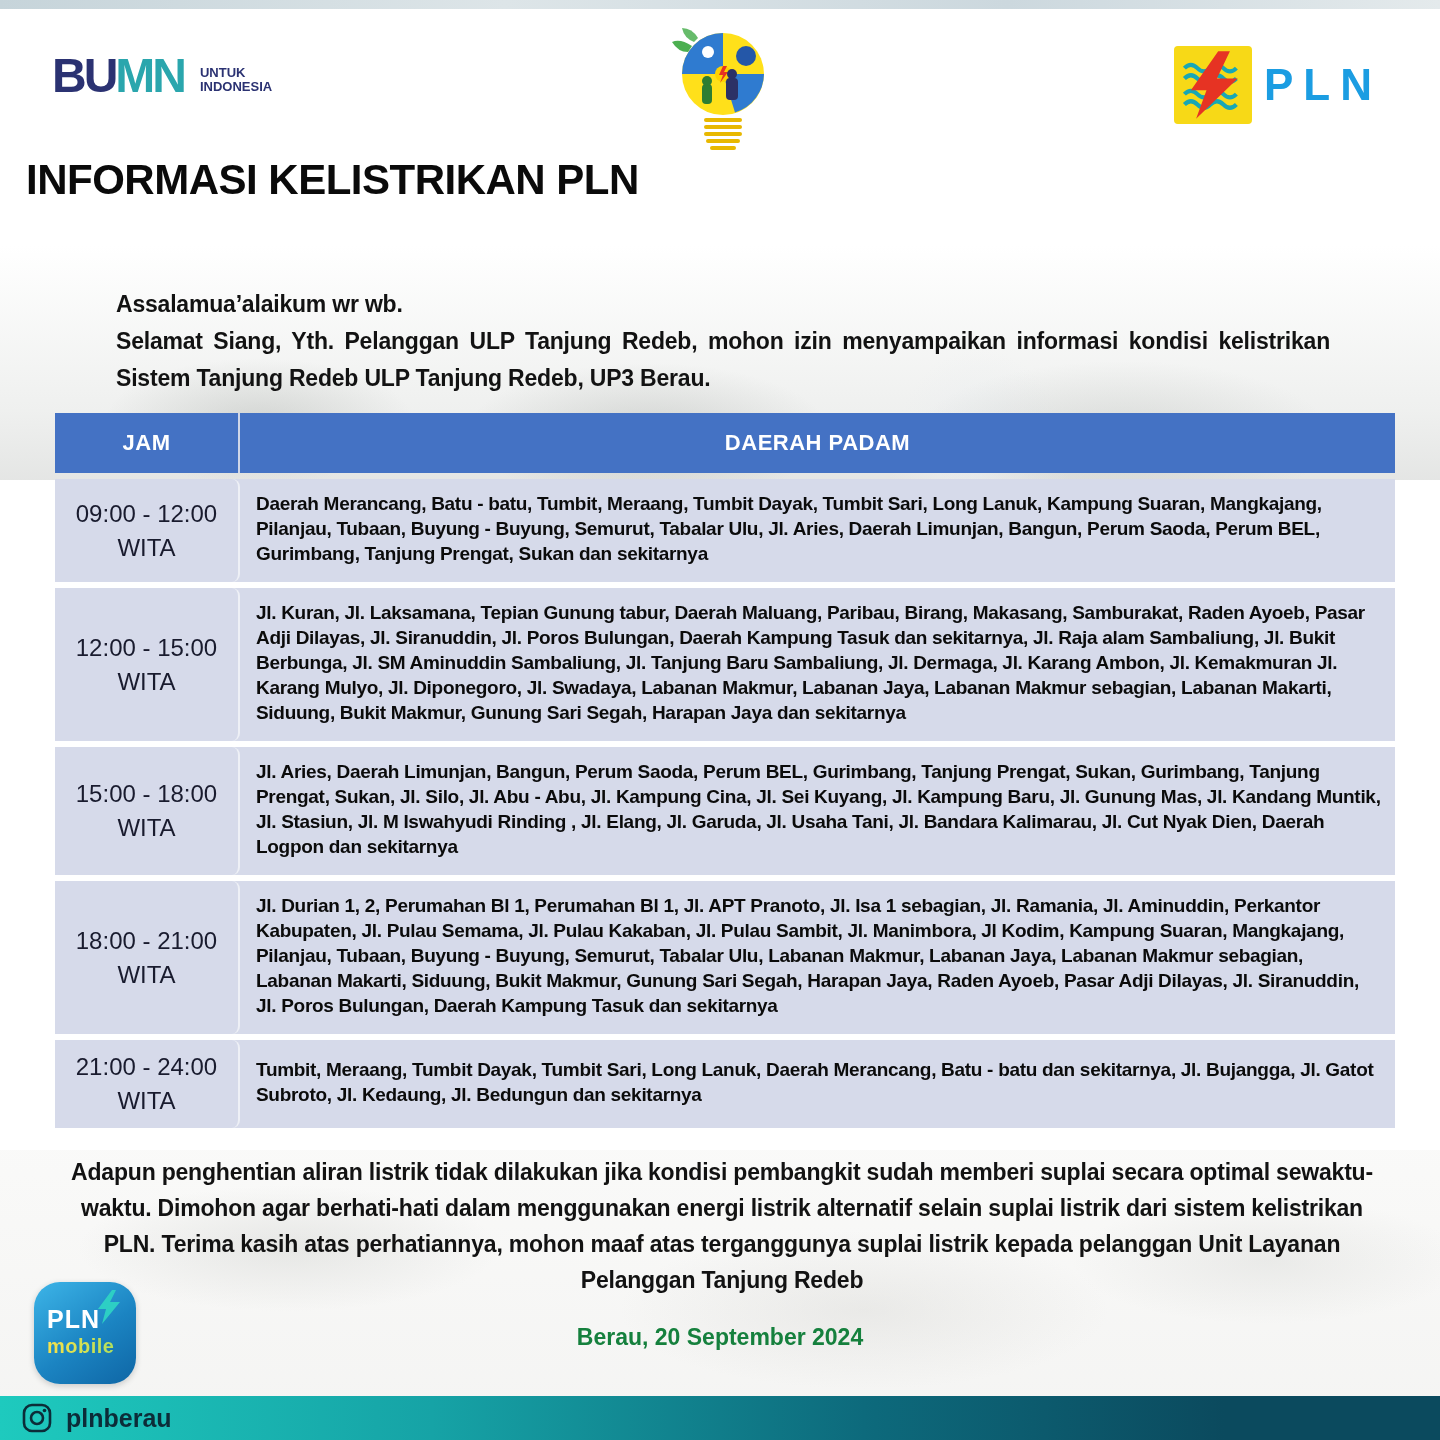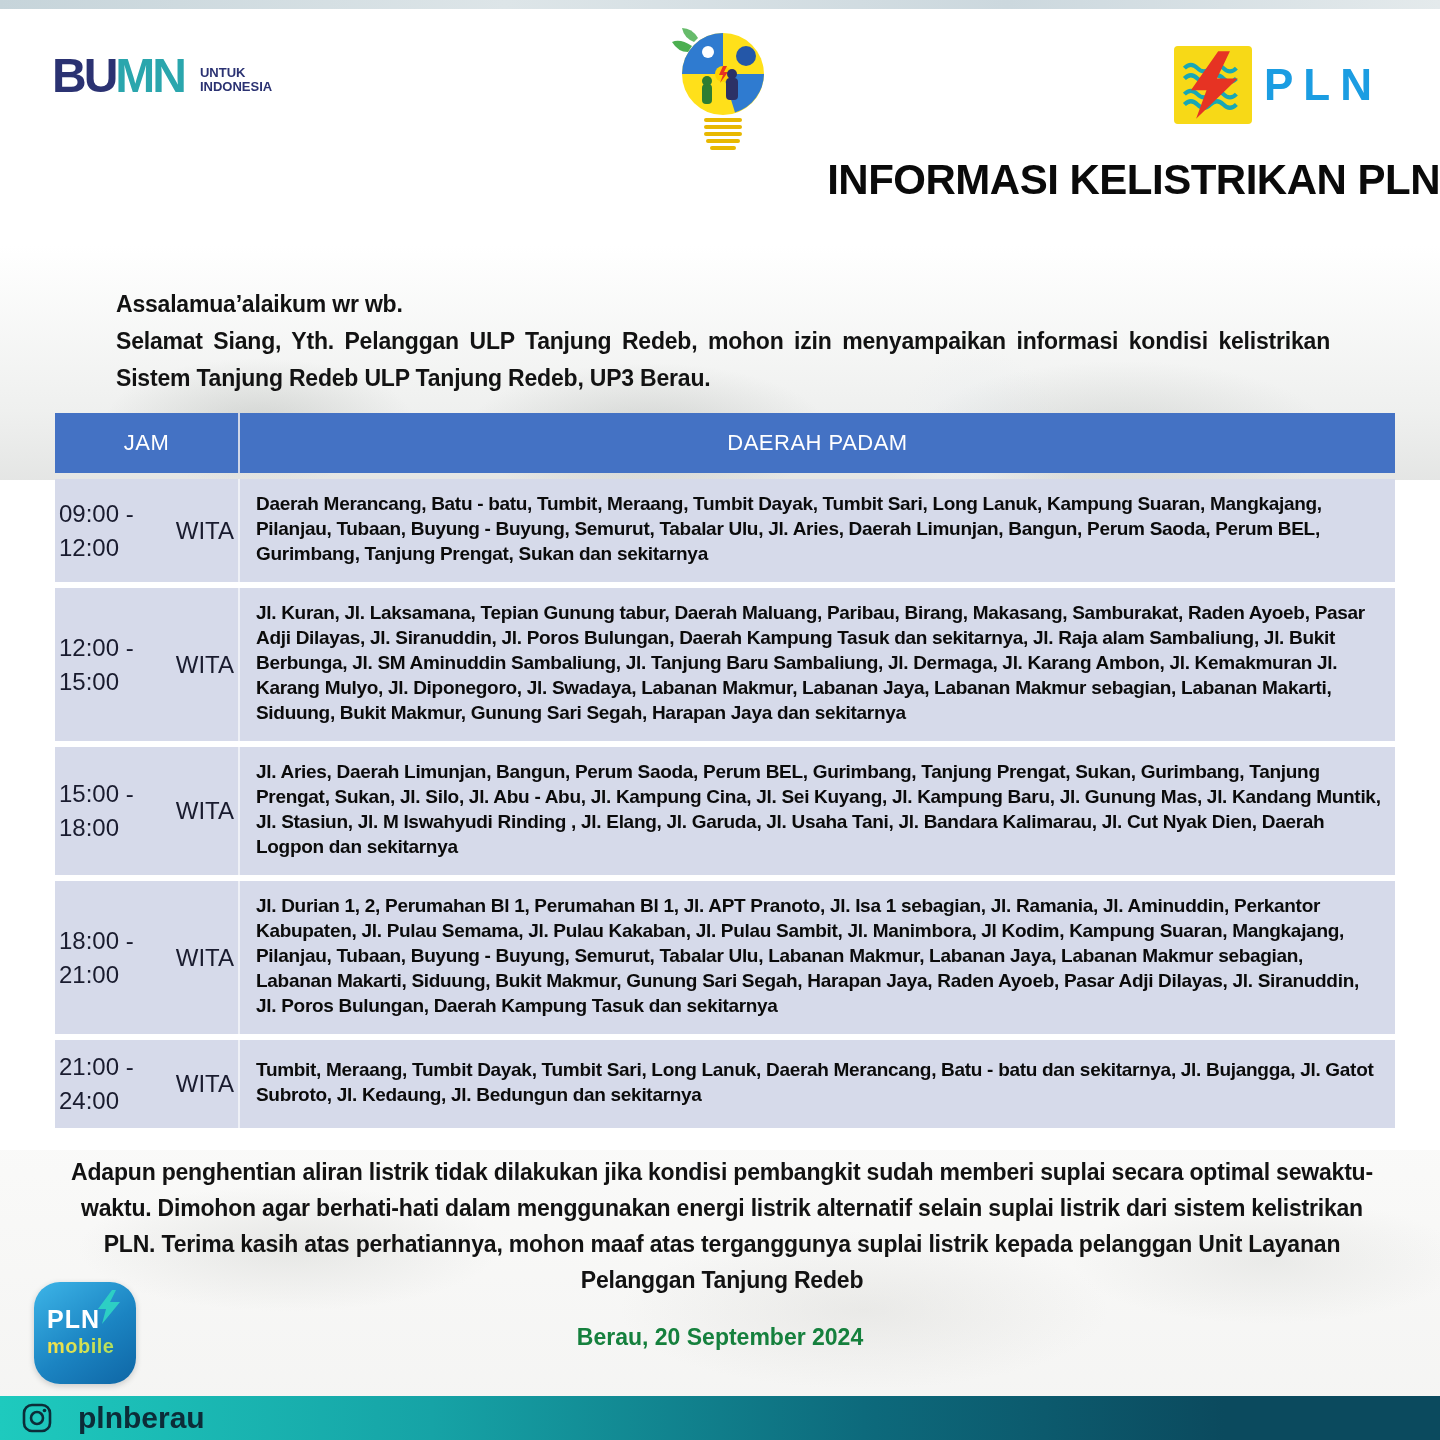--- a/index.html
+++ b/index.html
@@ -50,38 +50,38 @@
   .bumn-word .mn { color:#2aa6ad; }
   .bumn-tagline { font-size:13px; font-weight:700; color:#2b3272; line-height:14px; letter-spacing:0; padding-bottom:2px; }
 
   .bulb-wrap { margin-top:-12px; }
 
   .pln-logo { display:flex; align-items:center; gap:12px; margin-top:8px; }
   .pln-word { font-weight:800; font-size:44px; letter-spacing:10px; color:#1b9de2; }
 
   
   .page-title {
-    text-align:right; font-size:42px; font-weight:800; letter-spacing:-0.5px;
+    text-align:left; font-size:42px; font-weight:800; letter-spacing:-0.5px;
     margin-top:6px; color:#0a0a0a;margin-left:26px;
   }
 
   
   .intro { margin:82px 110px 0 116px; font-weight:700; font-size:23px; line-height:37px; color:#121212; letter-spacing:-0.2px; }
   .intro p.just { text-align:justify; }
 
   
   .table { margin:16px 45px 0 55px; width:1340px; }
   .thead { display:flex; background:#4472c4; color:#ffffff; height:60px; }
-  .th { display:flex; align-items:center; justify-content:center; font-weight:400; font-size:22px; letter-spacing:.5px; }
+  .th { display:flex; align-items:center; justify-content:center; font-weight:700; font-size:22px; letter-spacing:.5px; }
   .th-time { width:185px; border-right:2px solid #cfd6e8; }
   .th-areas { flex:1; }
   .trow { display:flex; background:#d6daea; margin-top:6px; }
   .cell-time {
-    width:185px; flex:none; display:flex; flex-direction:row; align-items:center; justify-content:center;
-    border-right:2px solid #eef0f6; font-size:24px; color:#191b2e; line-height:34px; padding:10px 4px;
+    width:185px; flex:none; display:flex; flex-direction:column; align-items:center; justify-content:center;
+    border-right:2px solid #eef0f6; font-size:24px; color:#191b2e; line-height:34px; padding:10px 4px;border-radius:8px;
   }
   .cell-areas {
     flex:1; padding:12px 14px 16px 16px; font-weight:700; font-size:19px; line-height:25px;
     letter-spacing:-0.3px; color:#0b0b0b; align-self:center;
   }
 
   
   .closing {
     margin:26px 62px 0 66px; text-align:center; font-weight:700; font-size:23px;
     line-height:36px; color:#121212; letter-spacing:-0.2px;
@@ -100,22 +100,22 @@
   .pm-mobile {
     font-weight:800; font-size:20px; line-height:28px; letter-spacing:.5px;
     background:linear-gradient(90deg,#f8e24a,#b8e05a 70%,#7ed06a);
     -webkit-background-clip:text; background-clip:text; color:transparent;
   }
 
   
   .footer-bar {
     position:absolute; left:0; right:0; bottom:0; height:44px; z-index:5;
     background:linear-gradient(90deg,#1ecabe 0%,#16a3a6 30%,#0d6a7c 60%,#0b4a5e 85%,#0b4a5e 100%);
-    display:flex; align-items:center; gap:26px; padding-left:22px;
-    color:#0c2c38; font-weight:700; font-size:30px;
+    display:flex; align-items:center; gap:14px; padding-left:22px;
+    color:#0c2c38; font-weight:700; font-size:25px;
   }
 </style>
 </head>
 <body>
 
 <div class="page">
   <div class="top-strip"></div>
   <div class="bg-band mid"></div>
   <div class="bg-band low"></div>
 

